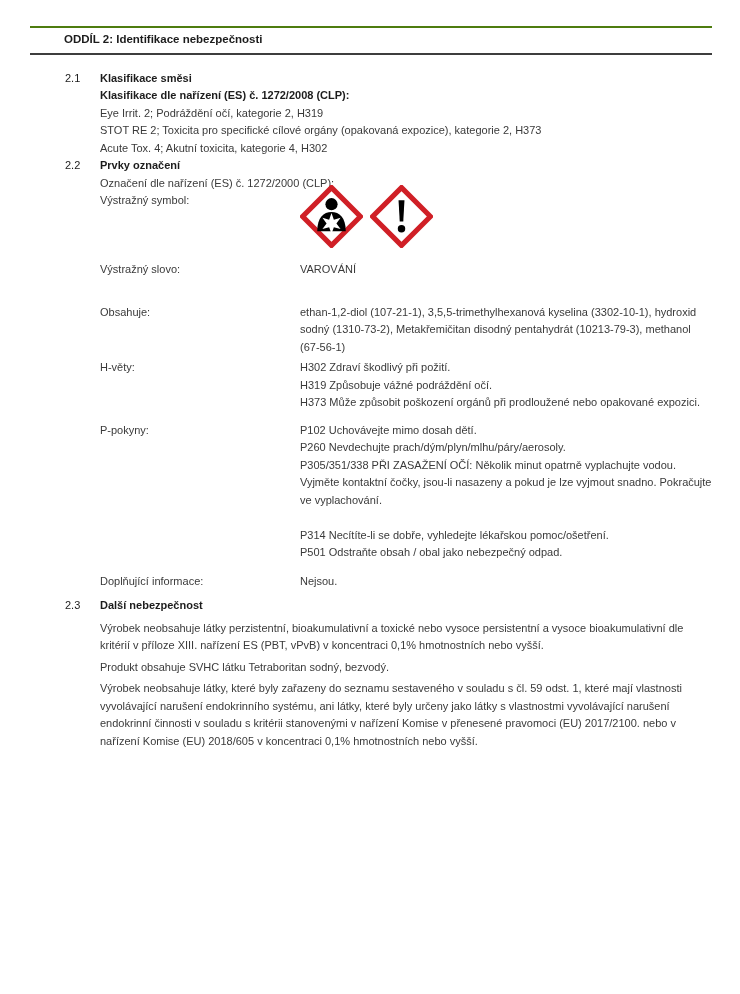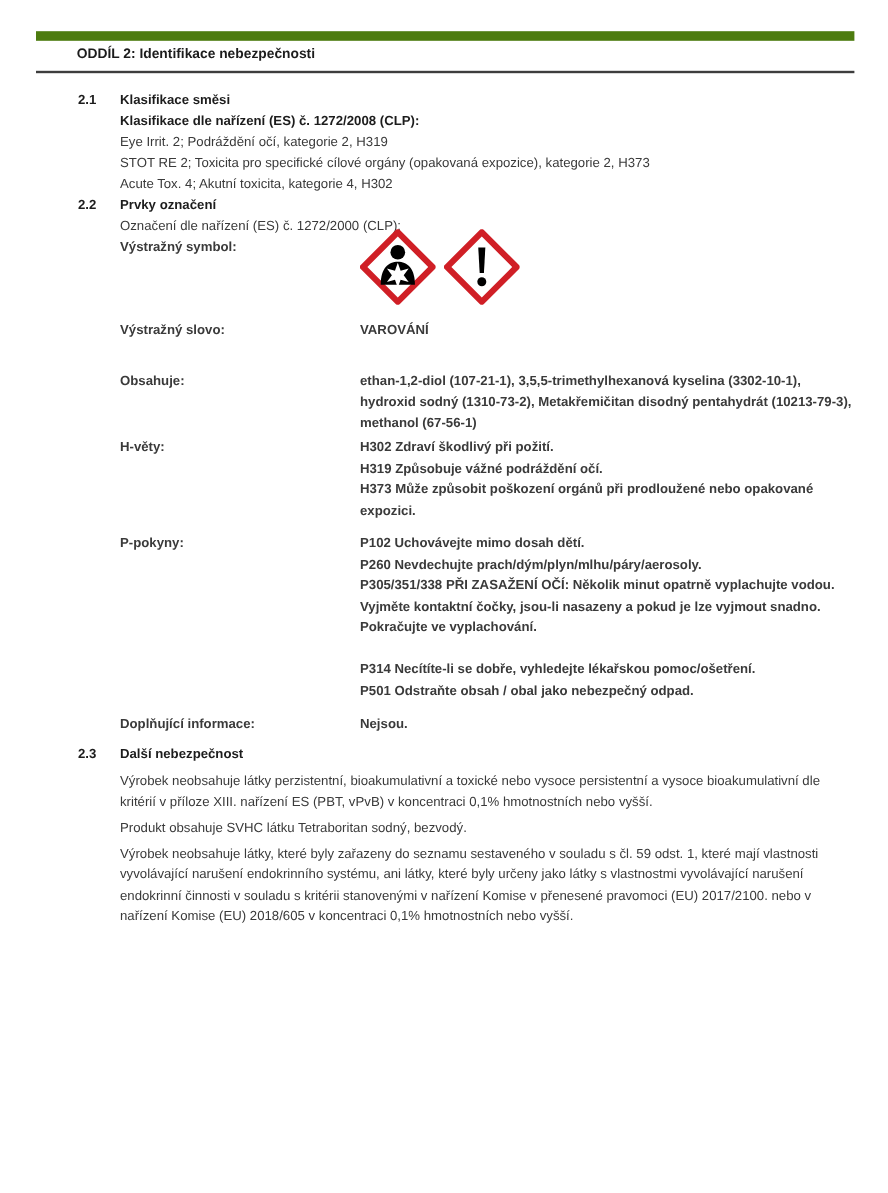--- a/index.html
+++ b/index.html
@@ -14,59 +14,58 @@
     font-family: "Liberation Sans", "DejaVu Sans", sans-serif;
     font-size: 11px;
     line-height: 17.5px;
     color: #3a3a3a;
     overflow: hidden;
   }
 
   
   .section-header {
     margin: 26px 28px 0 30px;
-    border-top: 8px solid #4d7c0f;
+    border-top: 2px solid #4d7c0f;
     border-bottom: 2px solid #3d3d3d;
     padding: 3px 0 4px 34px;
     font-weight: 700;
     font-size: 11.5px;
     color: #1c1c1c;
   }
 
   .content {
     margin: 0 28px 0 100px;
   }
 
   .section {
     position: relative;
   }
   .section-num {
     position: absolute;
     left: -35px;
     top: 0;
-    font-weight: 700;
+    font-weight: 400;
     color: #1c1c1c;
   }
   .section-title {
     font-weight: 700;
     color: #1c1c1c;
   }
   .bold-line {
     font-weight: 700;
     color: #1c1c1c;
   }
 
   .sec-21 { margin-top: 15px; }
   .sec-22 { }
   .sec-23 { margin-top: 7px; }
 
   .row {
     display: flex;
     align-items: flex-start;
-    font-weight: bold;
   }
   .row-label {
     width: 200px;
     flex-shrink: 0;
   }
   .row-value {
     flex: 1;
   }
 
   .row-symbol   { margin-top: 0; }

